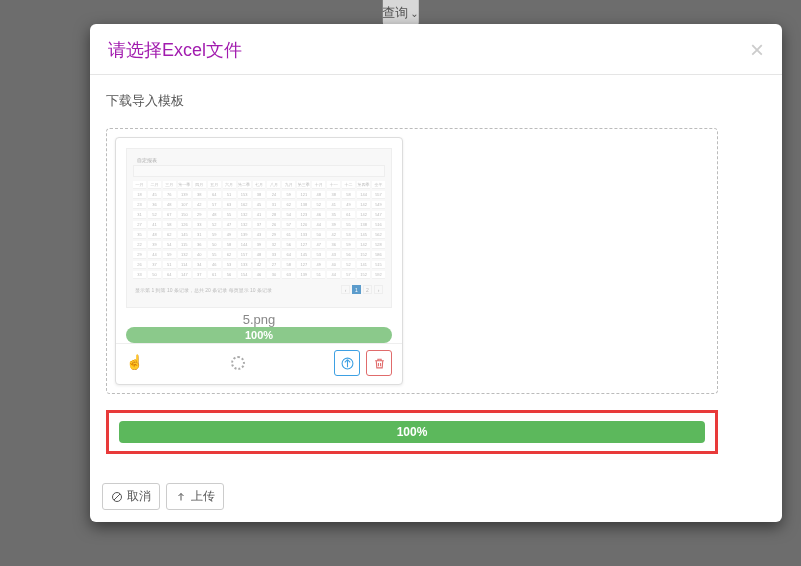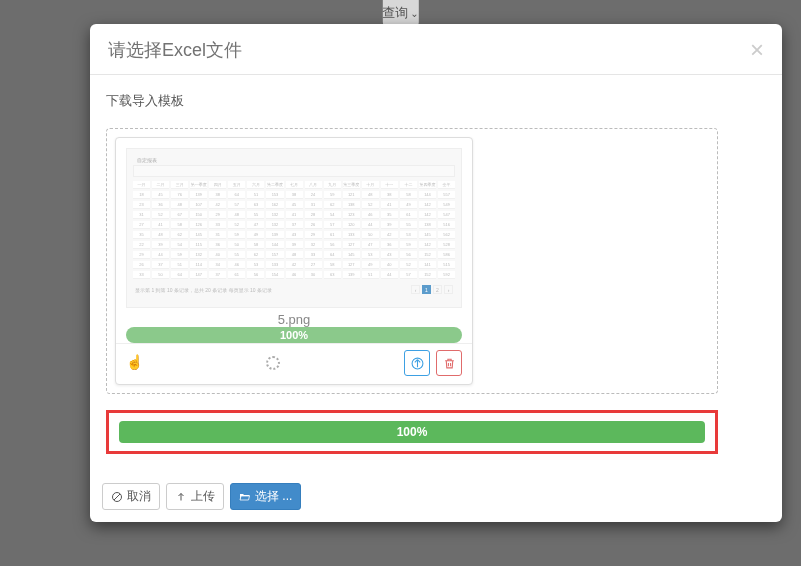--- a/index.html
+++ b/index.html
@@ -38,21 +38,21 @@
 .modal-header {
   padding: 14px 18px 12px;
   border-bottom: 1px solid #e5e5e5;
   display: flex;
   justify-content: space-between;
   align-items: center;
 }
 .modal-title {
   font-size: 18px;
   font-weight: 400;
-  color: #737373;
+  color: #a21caf;
 }
 .close-x {
   font-size: 24px;
   color: #ccc;
   line-height: 1;
   cursor: pointer;
   font-weight: 300;
 }
 .modal-body {
   flex: 1;
@@ -64,21 +64,21 @@
   color: #555;
   margin-bottom: 18px;
   display: inline-block;
 }
 .dropzone {
   border: 1px dashed #bbb;
   border-radius: 4px;
   padding: 8px;
 }
 .file-card {
-  width: 358px;
+  width: 288px;
   border: 1px solid #ddd;
   border-radius: 4px;
   background: #fff;
   box-shadow: 0 1px 3px rgba(0,0,0,0.08);
   overflow: hidden;
 }
 .thumbnail {
   height: 160px;
   background: #f8f8f8;
   margin: 10px 10px 2px 10px;
@@ -189,20 +189,21 @@
   border: 1px solid #ccc;
   background: #fff;
   border-radius: 3px;
   padding: 4px 8px;
   font-size: 12px;
   color: #555;
   display: inline-flex;
   align-items: center;
   gap: 4px;
   cursor: pointer;
+  font-family: Liberation Mono, monospace;
 }
 .btn.primary {
   background: #428bca;
   border-color: #357ebd;
   color: #fff;
 }
 .btn svg { width: 12px; height: 12px; }
 </style>
 </head>
 <body>
@@ -459,21 +460,14 @@
           <line x1="6" y1="18" x2="18" y2="6" stroke="#555" stroke-width="2"></line>
         </svg>
       <span>取消</span>
     </button>
     <button class="btn">
       <svg viewBox="0 0 24 24">
           <path fill="none" stroke="#555" stroke-width="2" d="M12 19V5m0 0l-5 5m5-5l5 5"></path>
         </svg>
       <span>上传</span>
     </button>
-    <button class="btn primary">
-      <svg viewBox="0 0 24 24">
-          <path fill="#fff" d="M3 6h5l2 2h11v2H4L2 18V6z"></path>
-          <path fill="none" stroke="#fff" stroke-width="1.5" d="M2 18l2-8h17l-2 8H2z"></path>
-        </svg>
-      <span>选择 ...</span>
-    </button>
   </div>
 </div>
 
 </body></html>

